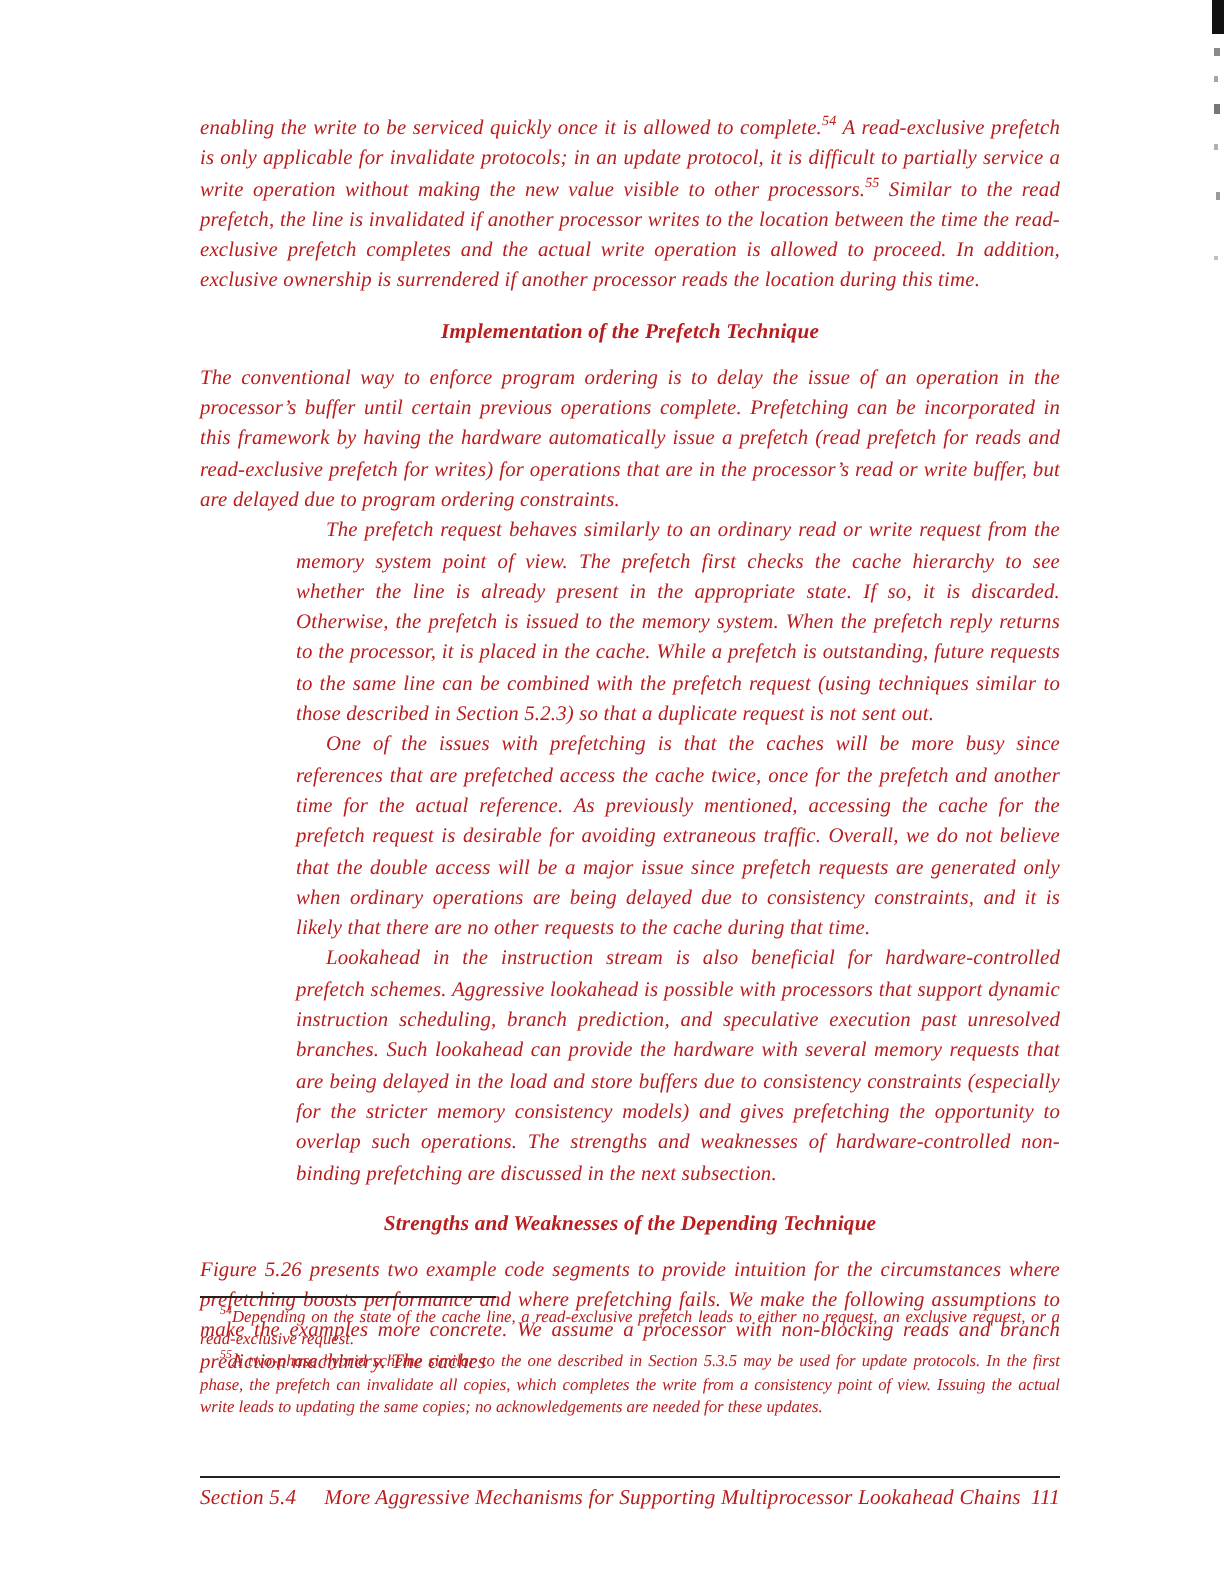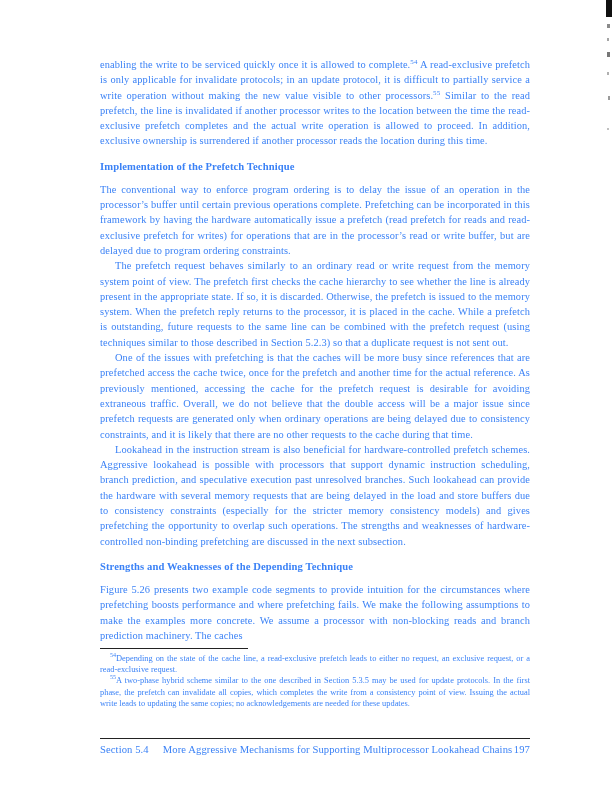--- a/index.html
+++ b/index.html
@@ -6,21 +6,22 @@
   body {
     width: 612px; height: 791px;
     background: #f4f4f2;
     font-family: "Liberation Serif", serif;
   }
   .page {
     position: relative;
     width: 612px; height: 791px;
     background: #ffffff;
     overflow: hidden;
-    color: #3b82f6;
+    color: #b91c1c;
+    font-style: italic;
   }
 
   
   .artifact-corner {
     position: absolute; top: 0; right: 0;
     width: 6px; height: 17px;
     background: #111;
   }
   .speckle { position: absolute; background: #8a8a8a; }
   .speckle.s1 { top: 24px; right: 2px; width: 3px; height: 4px; }
@@ -36,32 +37,33 @@
     left: 100px; top: 57px;
     width: 430px;
   }
   .body-para {
     margin: 0;
     font-size: 10.4px;
     line-height: 15.3px;
     text-align: justify;
     letter-spacing: 0.1px;
   }
-  .body-para.indent { text-indent: 15px; }
+  .body-para.indent { text-indent: 15px; margin-left: 48px; }
   .body-para sup {
     font-size: 7px;
     line-height: 0;
     vertical-align: super;
   }
   .subheading {
     margin: 11px 0 9px 0;
     font-size: 10.6px;
     font-weight: bold;
     line-height: 13px;
     letter-spacing: 0.1px;
+    text-align: center;
   }
 
   
   .footnote-area {
     position: absolute;
     left: 100px; top: 648px;
     width: 430px;
   }
   .footnote-rule {
     width: 148px; height: 0;
@@ -134,17 +136,17 @@
     <div class="footnote-rule"></div>
     <p class="footnote"><sup>54</sup><span>Depending on the state of the cache line, a read-exclusive prefetch leads to either no request, an exclusive request, or a read-exclusive request.</span></p>
     <p class="footnote"><sup>55</sup><span>A two-phase hybrid scheme similar to the one described in Section 5.3.5 may be used for update protocols. In the first phase, the prefetch can invalidate all copies, which completes the write from a consistency point of view. Issuing the actual write leads to updating the same copies; no acknowledgements are needed for these updates.</span></p>
   </div>
 
   <footer class="page-footer">
     <div class="footer-rule"></div>
     <div class="footer-line">
       <span class="footer-section">Section 5.4</span>
       <span class="footer-title">More Aggressive Mechanisms for Supporting Multiprocessor Lookahead Chains</span>
-      <span class="footer-page">197</span>
+      <span class="footer-page">111</span>
     </div>
   </footer>
 
 </div>
 
 </body></html>

